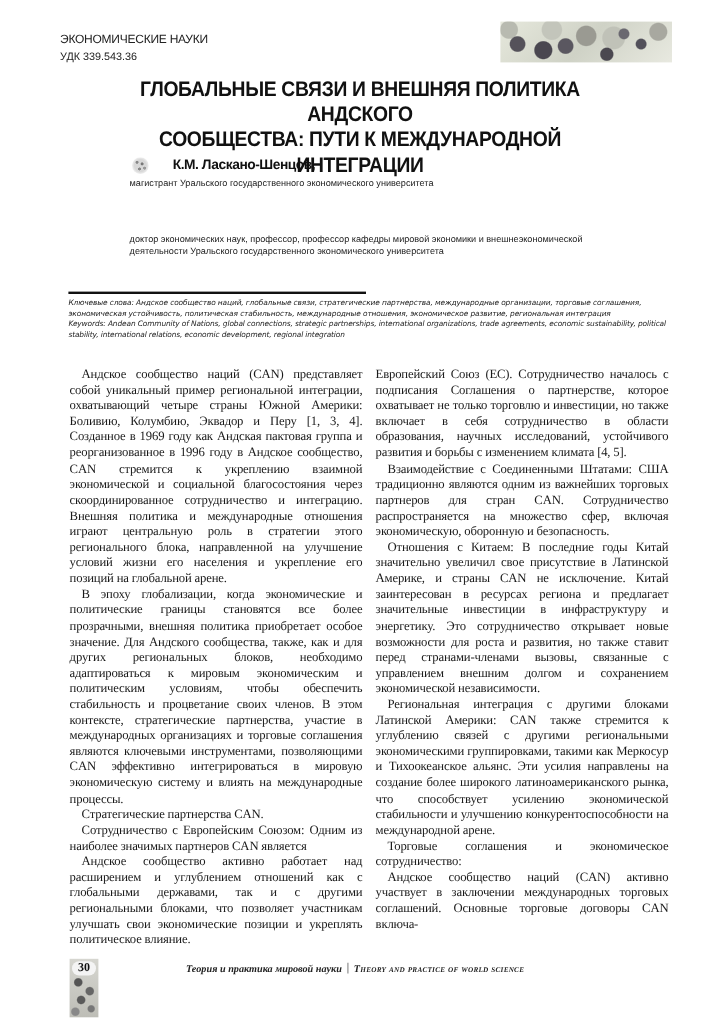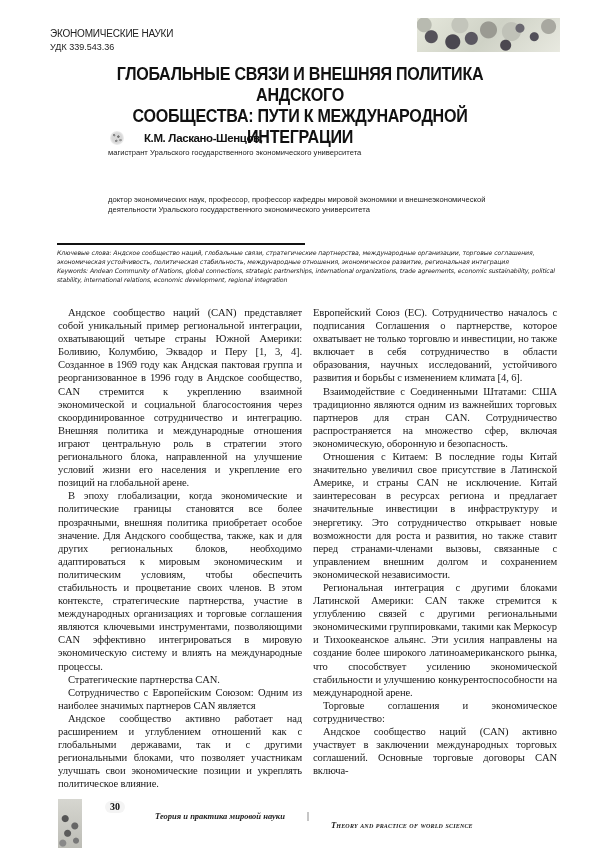--- a/index.html
+++ b/index.html
@@ -87,29 +87,29 @@
       radial-gradient(circle at 30% 40%, #555 0 3px, transparent 4px),
       radial-gradient(circle at 70% 55%, #666 0 3px, transparent 4px),
       radial-gradient(circle at 40% 70%, #5a5a5a 0 3px, transparent 4px),
       radial-gradient(circle at 75% 85%, #777 0 2.5px, transparent 3.5px),
       radial-gradient(circle at 20% 90%, #888 0 3px, transparent 4px),
       linear-gradient(180deg, #d6d6d0, #bdbdb6);
   }
   .page-num {
     position: absolute; left: 60px; top: 801px; width: 20px; height: 12px;
     background: #f4f4f4; border-radius: 6px; text-align: center;
-    font-family: "Liberation Serif", serif; font-weight: bold; font-size: 10px; line-height: 12px; color: #111; margin-left: 45px;
+    font-family: "Liberation Serif", serif; font-weight: bold; font-size: 10px; line-height: 12px; color: #111;
   }
   .footer-journal {
     position: absolute; top: 801px; left: 155px;
     font-style: italic; font-weight: bold; font-size: 8.5px; color: #222;
-    display: flex; align-items: center; gap: 22px;
+    display: flex; align-items: center; gap: 4px;
   }
   .footer-journal .sep { font-style: normal; font-weight: normal; font-size: 10px; }
-  .footer-journal .en { font-variant: small-caps; letter-spacing: 0.2px; margin-top: 19px; }
+  .footer-journal .en { font-variant: small-caps; letter-spacing: 0.2px; }
 </style>
 </head>
 <body>
 
 <div class="section-label">ЭКОНОМИЧЕСКИЕ НАУКИ</div>
 <div class="header-image"></div>
 <div class="udk">УДК 339.543.36</div>
 
 <h1 class="title">
   <div>ГЛОБАЛЬНЫЕ СВЯЗИ И ВНЕШНЯЯ ПОЛИТИКА АНДСКОГО</div>
@@ -136,21 +136,21 @@
 
 <div class="column col-left" lang="ru">
   <p>Андское сообщество наций (CAN) представляет собой уникальный пример региональной интеграции, охватывающий четыре страны Южной Америки: Боливию, Колумбию, Эквадор и Перу [1, 3, 4]. Созданное в 1969 году как Андская пактовая группа и реорганизованное в 1996 году в Андское сообщество, CAN стремится к укреплению взаимной экономической и социальной благосостояния через скоординированное сотрудничество и интеграцию. Внешняя политика и международные отношения играют центральную роль в стратегии этого регионального блока, направленной на улучшение условий жизни его населения и укрепление его позиций на глобальной арене.</p>
   <p>В эпоху глобализации, когда экономические и политические границы становятся все более прозрачными, внешняя политика приобретает особое значение. Для Андского сообщества, также, как и для других региональных блоков, необходимо адаптироваться к мировым экономическим и политическим условиям, чтобы обеспечить стабильность и процветание своих членов. В этом контексте, стратегические партнерства, участие в международных организациях и торговые соглашения являются ключевыми инструментами, позволяющими CAN эффективно интегрироваться в мировую экономическую систему и влиять на международные процессы.</p>
   <p>Стратегические партнерства CAN.</p>
   <p>Сотрудничество с Европейским Союзом: Одним из наиболее значимых партнеров CAN является</p>
   <p>Андское сообщество активно работает над расширением и углублением отношений как с глобальными державами, так и с другими региональными блоками, что позволяет участникам улучшать свои экономические позиции и укреплять политическое влияние.</p>
 </div>
 
 <div class="column col-right" lang="ru">
-  <p style="text-indent:0">Европейский Союз (ЕС). Сотрудничество началось с подписания Соглашения о партнерстве, которое охватывает не только торговлю и инвестиции, но также включает в себя сотрудничество в области образования, научных исследований, устойчивого развития и борьбы с изменением климата [4, 6].</p>
+  <p style="text-indent:0">Европейский Союз (ЕС). Сотрудничество началось с подписания Соглашения о партнерстве, которое охватывает не только торговлю и инвестиции, но также включает в себя сотрудничество в области образования, научных исследований, устойчивого развития и борьбы с изменением климата [4, 5].</p>
   <p>Взаимодействие с Соединенными Штатами: США традиционно являются одним из важнейших торговых партнеров для стран CAN. Сотрудничество распространяется на множество сфер, включая экономическую, оборонную и безопасность.</p>
   <p>Отношения с Китаем: В последние годы Китай значительно увеличил свое присутствие в Латинской Америке, и страны CAN не исключение. Китай заинтересован в ресурсах региона и предлагает значительные инвестиции в инфраструктуру и энергетику. Это сотрудничество открывает новые возможности для роста и развития, но также ставит перед странами-членами вызовы, связанные с управлением внешним долгом и сохранением экономической независимости.</p>
   <p>Региональная интеграция с другими блоками Латинской Америки: CAN также стремится к углублению связей с другими региональными экономическими группировками, такими как Меркосур и Тихоокеанское альянс. Эти усилия направлены на создание более широкого латиноамериканского рынка, что способствует усилению экономической стабильности и улучшению конкурентоспособности на международной арене.</p>
   <p>Торговые соглашения и экономическое сотрудничество:</p>
   <p>Андское сообщество наций (CAN) активно участвует в заключении международных торговых соглашений. Основные торговые договоры CAN включа-</p>
 </div>
 
 <div class="footer-thumb"></div>
 <div class="page-num">30</div>
 <div class="footer-journal">

